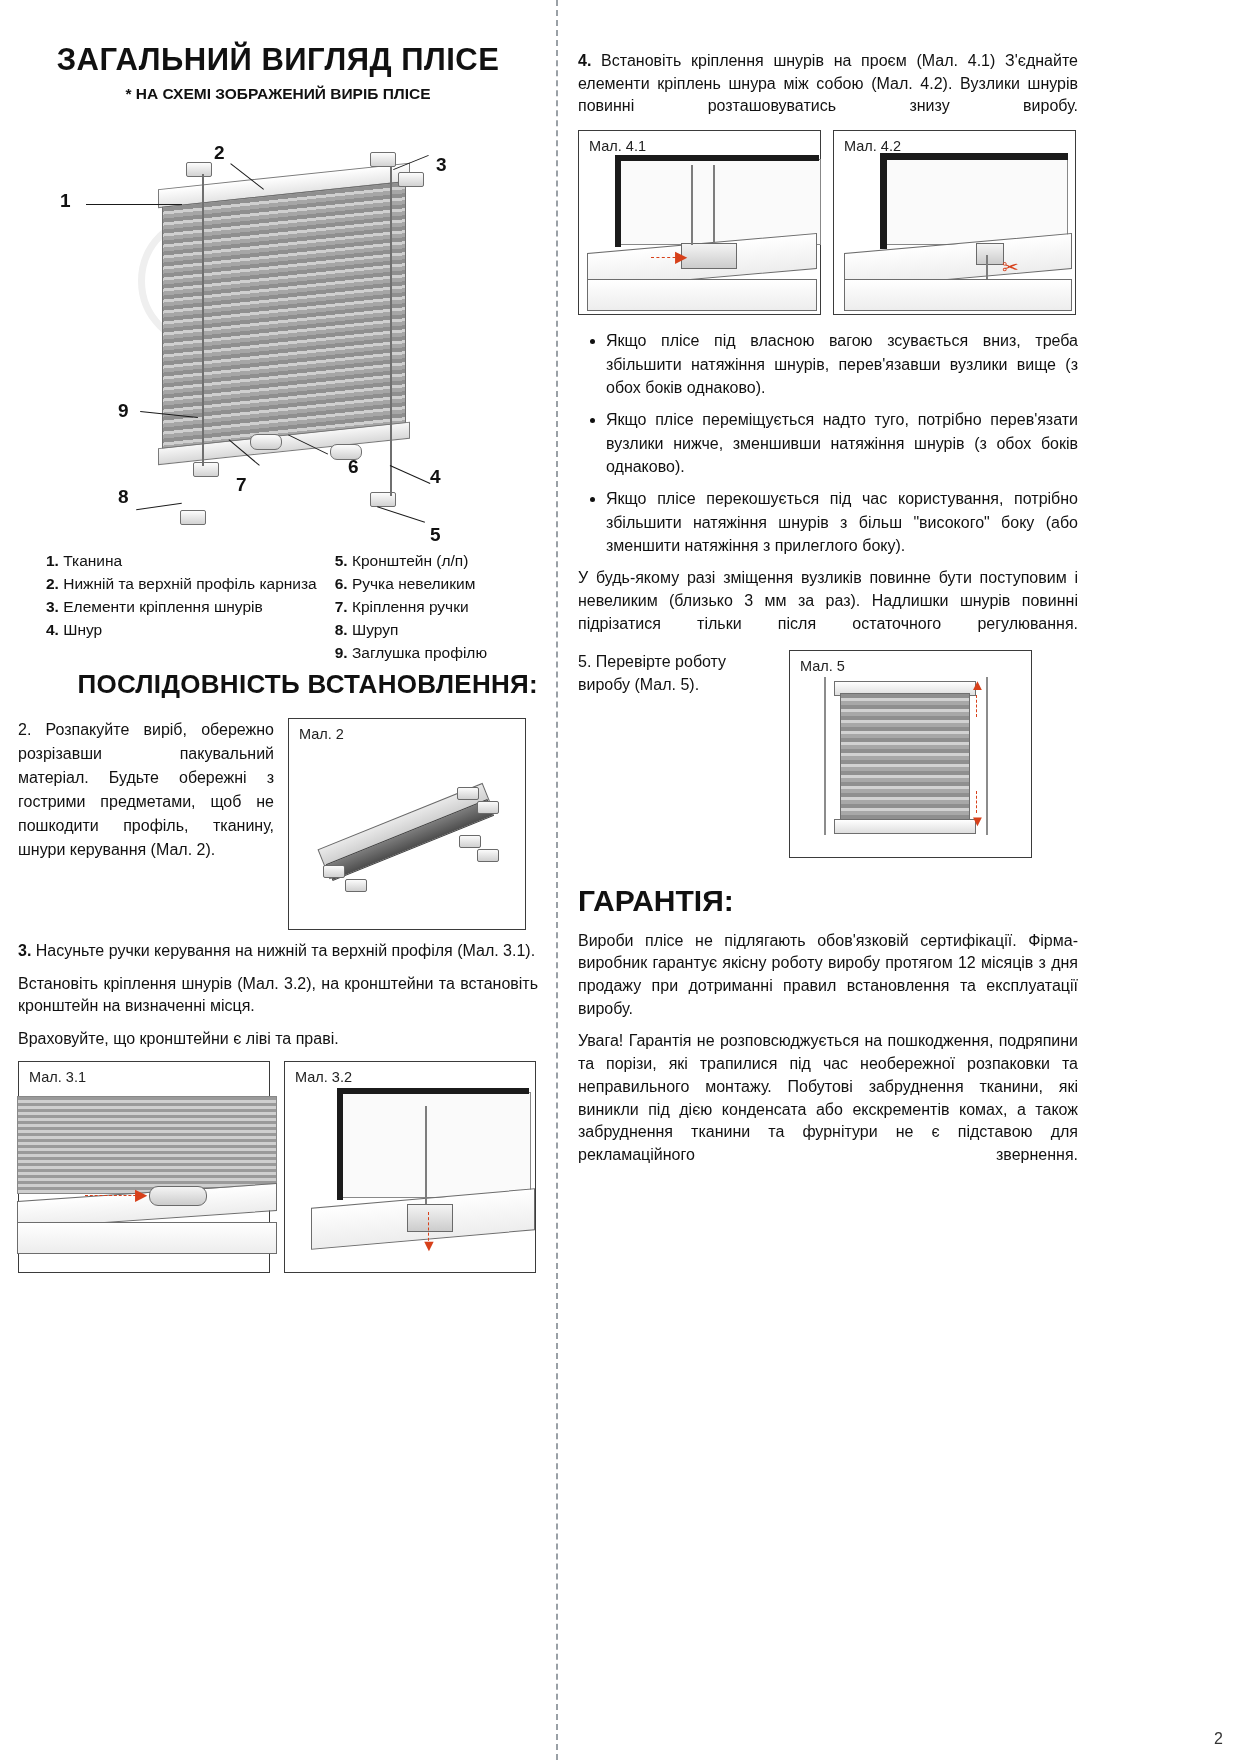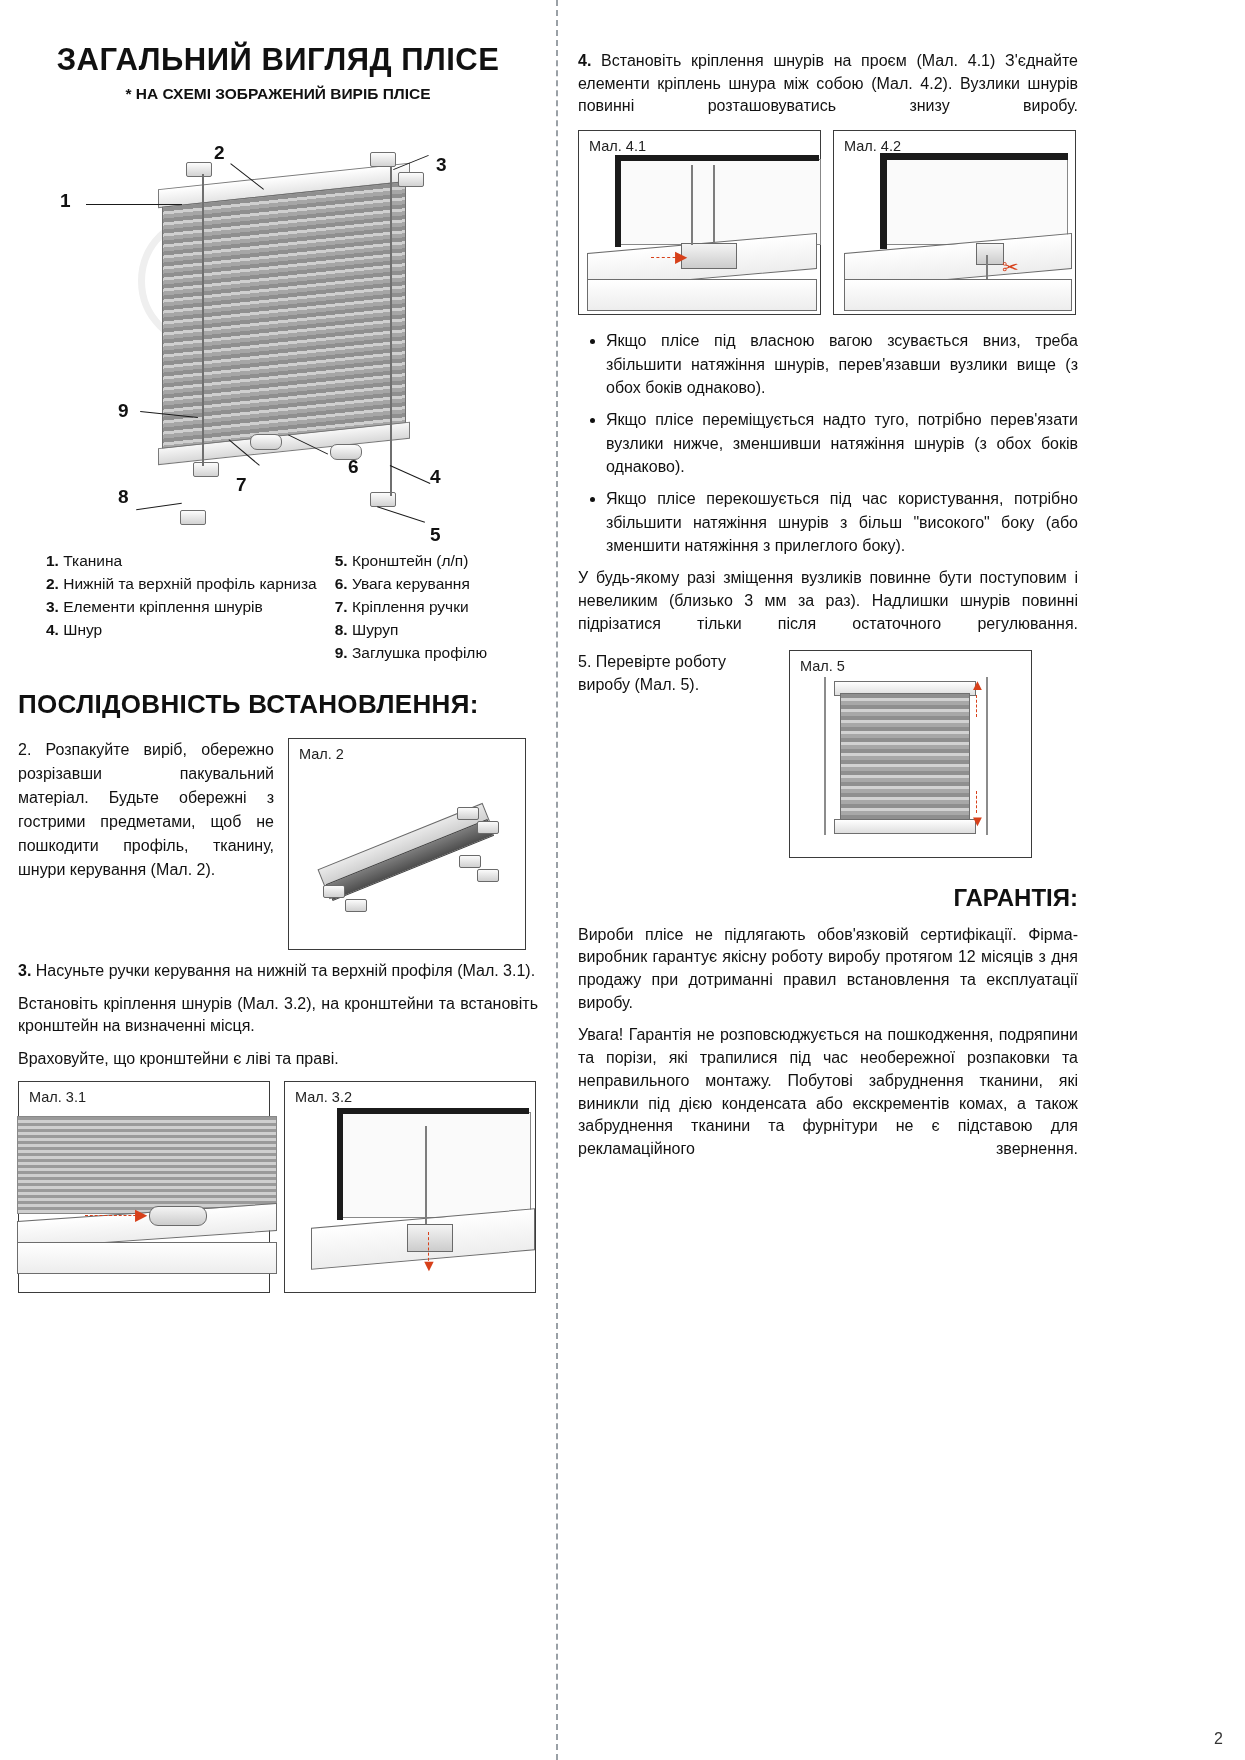--- a/index.html
+++ b/index.html
@@ -25,21 +25,21 @@
 
   h1.title {
     font-size:31px; font-weight:bold; text-align:center;
     letter-spacing:0.5px; line-height:1.15; margin:24px 0 6px 0;
   }
   .subtitle {
     font-size:15.5px; font-weight:bold; text-align:center; line-height:1.3;
     margin:4px 0 0 0;
   }
   h2.section {
-    font-size:26px; font-weight:bold; text-align:left; margin:24px 0 18px 0;
+    font-size:26px; font-weight:bold; text-align:right; margin:4px 0 18px 0;
     letter-spacing:0.3px;
   }
 
   
   .schematic {
     position:relative; width:520px; height:430px; margin-top:10px;
   }
   .watermark {
     position:absolute; left:120px; top:100px; width:120px; height:120px;
     border:7px solid #efefef; border-radius:50%;
@@ -200,21 +200,21 @@
   }
   .fig5-rail {
     position:absolute; background:linear-gradient(#ffffff,#dedede);
     border:1.3px solid #6f6f6f;
   }
 
   .pageno {
     position:absolute; right:22px; bottom:12px; font-size:16px; color:#333;
   }
   .warranty-title {
-    font-size:24px; font-weight:bold; text-align:right; margin:26px 0 12px 0;
+    font-size:30px; font-weight:bold; text-align:left; margin:26px 0 12px 0;
   }
 </style>
 </head>
 <body>
 
 <div class="page">
 
   <div class="divider"></div>
 
   <div class="col-left">
@@ -267,21 +267,21 @@
 
     <div class="legend">
       <ol>
         <li><span class="num">1.</span> <span>Тканина</span></li>
         <li><span class="num">2.</span> <span>Нижній та верхній профіль карниза</span></li>
         <li><span class="num">3.</span> <span>Елементи кріплення шнурів</span></li>
         <li><span class="num">4.</span> <span>Шнур</span></li>
       </ol>
       <ol>
         <li><span class="num">5.</span> <span>Кронштейн (л/п)</span></li>
-        <li><span class="num">6.</span> <span>Увага керування</span></li>
+        <li><span class="num">6.</span> <span>Ручка невеликим</span></li>
         <li><span class="num">7.</span> <span>Кріплення ручки</span></li>
         <li><span class="num">8.</span> <span>Шуруп</span></li>
         <li><span class="num">9.</span> <span>Заглушка профілю</span></li>
       </ol>
     </div>
 
     <h2 class="section">ПОСЛІДОВНІСТЬ ВСТАНОВЛЕННЯ:</h2>
 
     <div class="row-step2">
       <div class="step2-text">

